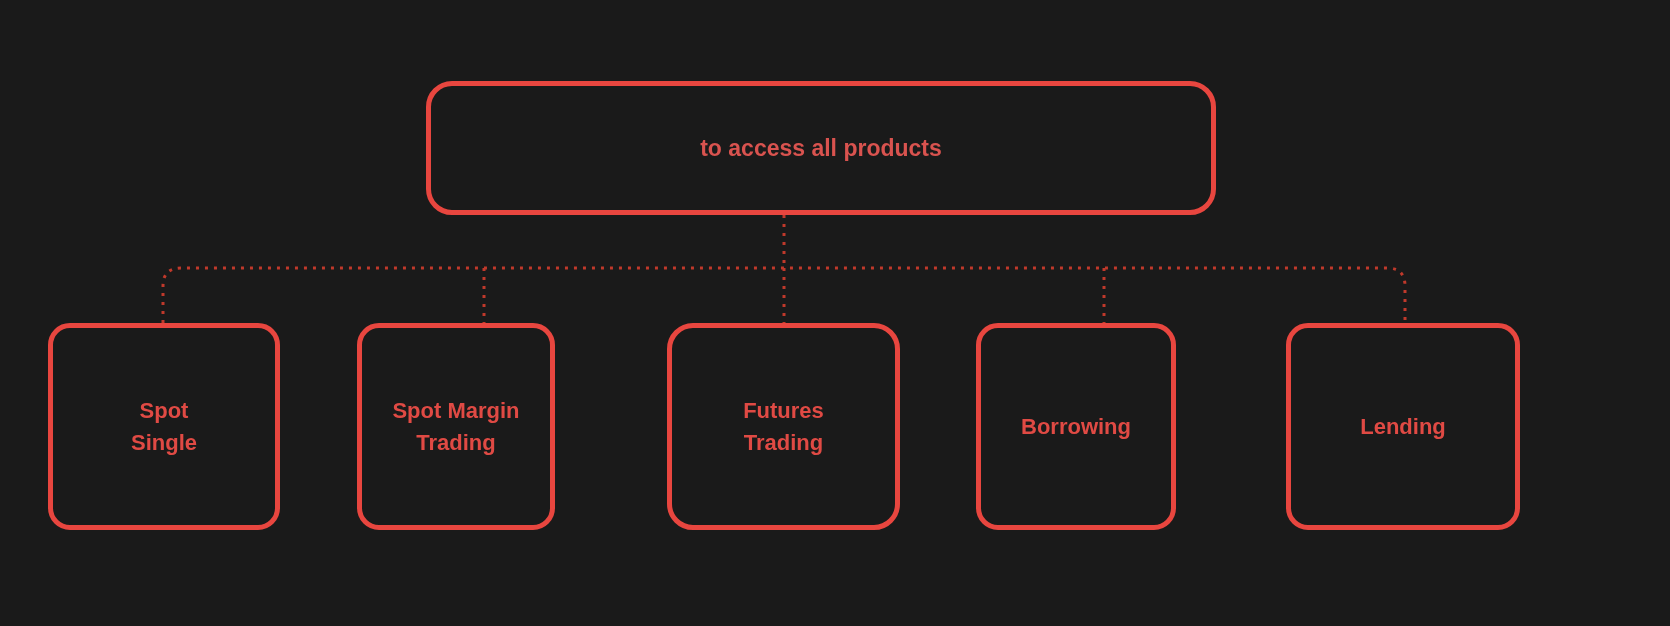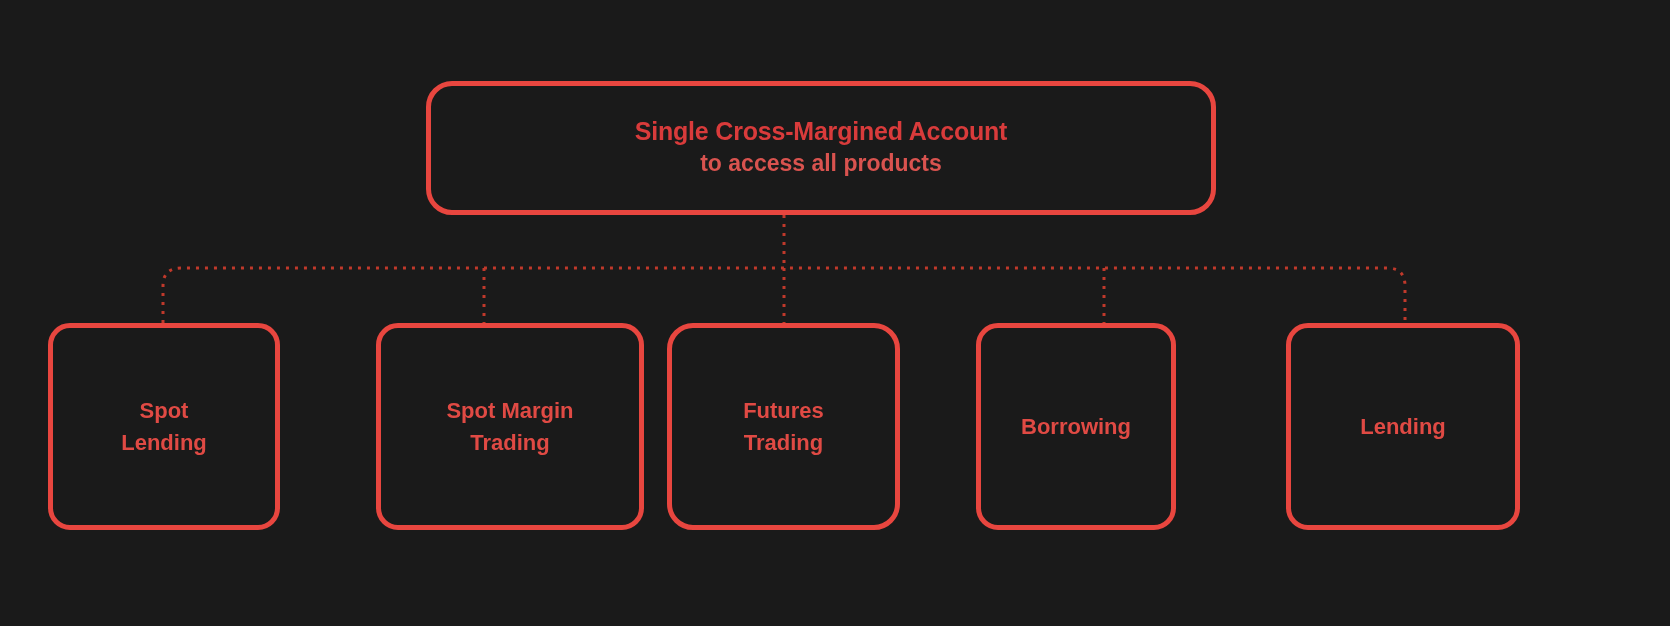--- a/index.html
+++ b/index.html
@@ -83,30 +83,29 @@
     <g id="connector-group" fill="none" stroke="#c0392b" stroke-width="3" stroke-linecap="butt" stroke-dasharray="3 6">
         <path d="M 784 215 L 784 268"></path>
         <path d="M 163 323 L 163 286 Q 163 268 181 268 L 1387 268 Q 1405 268 1405 286 L 1405 323"></path>
         <path d="M 484 268 L 484 323"></path>
         <path d="M 784 268 L 784 323"></path>
         <path d="M 1104 268 L 1104 323"></path>
       </g>
   </svg>
 
   <div class="node root-node">
-    <div class="root-title">Single Cross-Margined Account</div>
     <div class="root-subtitle">to access all products</div>
   </div>
 
   <div id="leaf-container">
       <div class="node leaf-node" style="left: 48px; width: 232px;">
         <div class="leaf-label">Spot
-Lending</div>
+Single</div>
       </div>
-      <div class="node leaf-node" style="left: 376px; width: 268px;">
+      <div class="node leaf-node" style="left: 357px; width: 198px;">
         <div class="leaf-label">Spot Margin
 Trading</div>
       </div>
       <div class="node leaf-node" style="left: 667px; width: 233px; border-radius: 26px;">
         <div class="leaf-label">Futures
 Trading</div>
       </div>
       <div class="node leaf-node" style="left: 976px; width: 200px;">
         <div class="leaf-label">Borrowing</div>
       </div>

